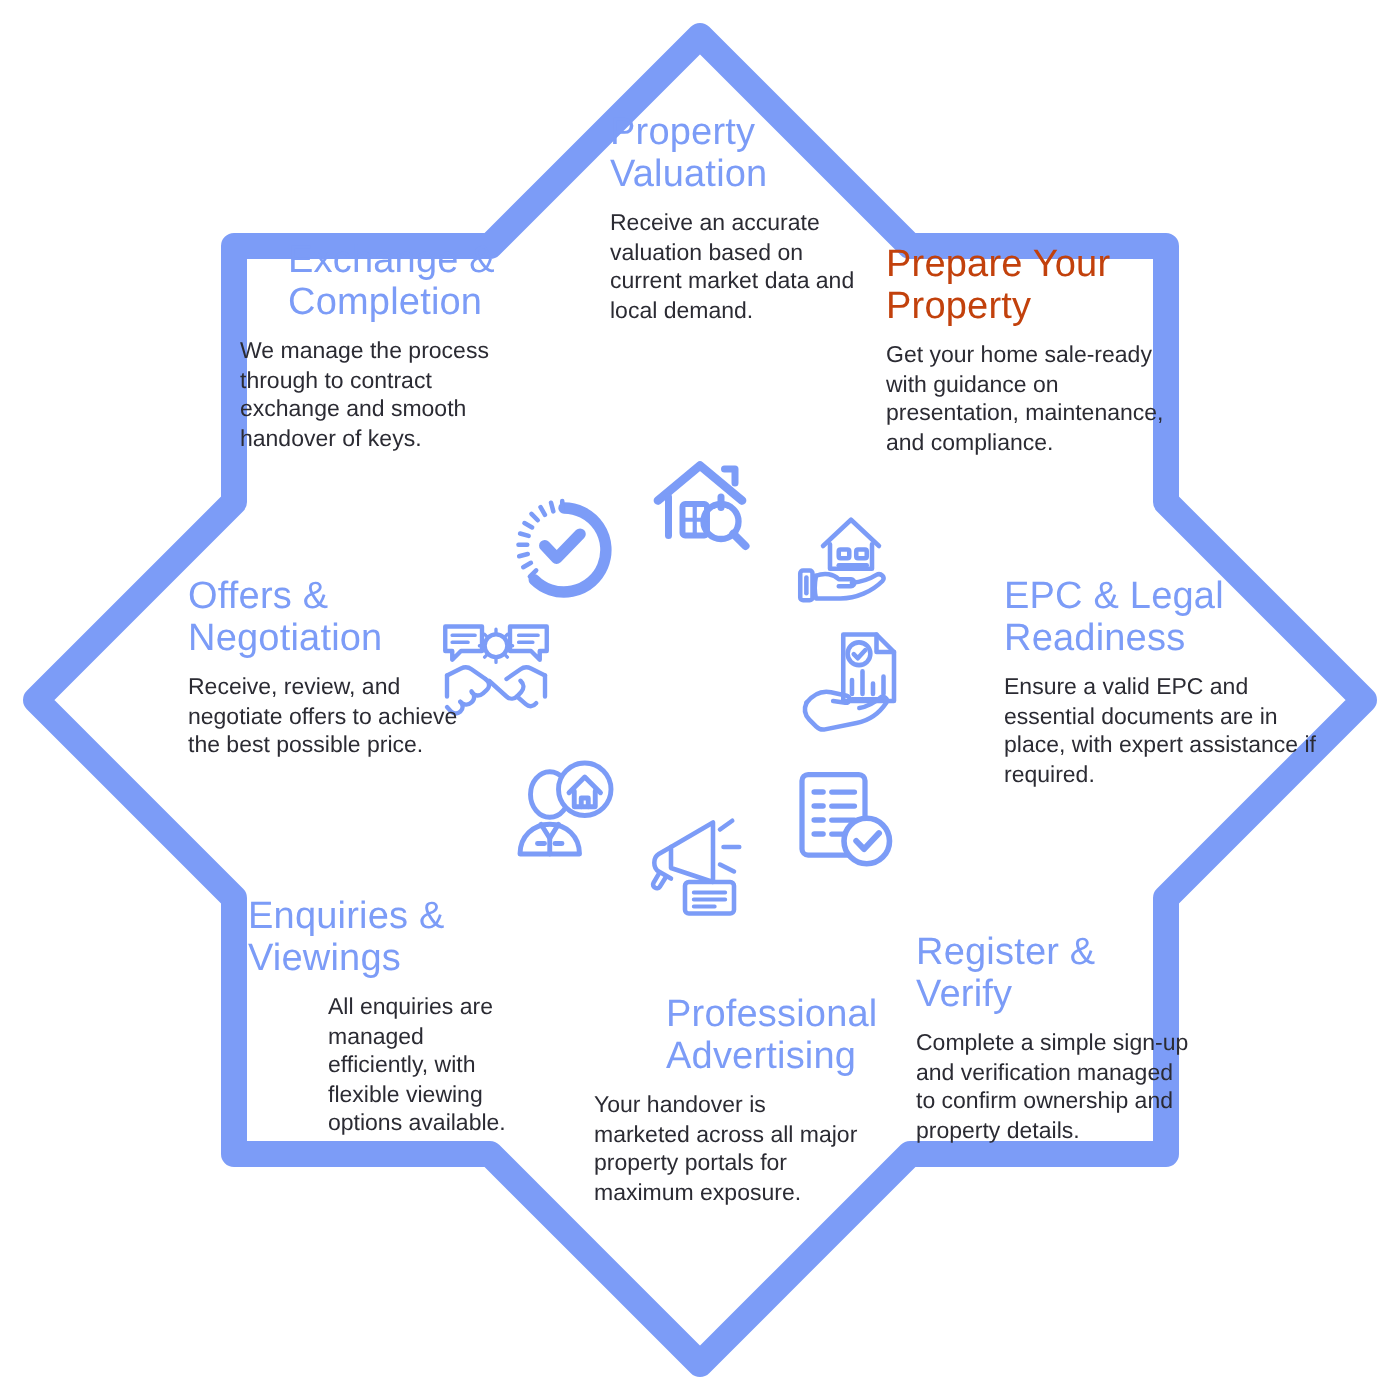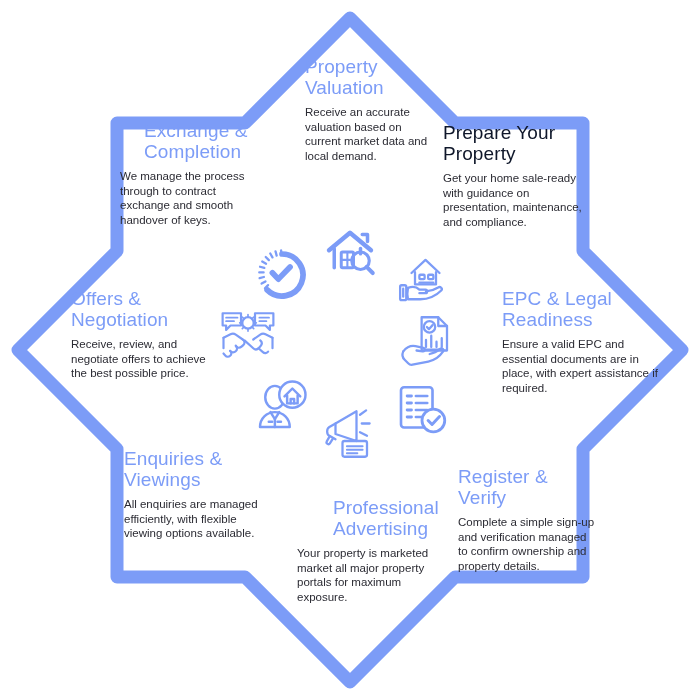--- a/index.html
+++ b/index.html
@@ -39,21 +39,21 @@
     font-weight:400;
   }
 
   
   .b-valuation   {left:305px; top:56px;  width:130px;}
   .b-prepare     {left:443px; top:122px; width:152px;}
   .b-epc         {left:502px; top:288px; width:158px;}
   .b-register    {left:458px; top:466px; width:140px;}
   .b-advertising {left:297px; top:497px; width:136px;}
   .b-enquiries   {left:124px; top:448px; width:140px;}
-  .b-offers      {left:71px;  top:288px; width:142px;}
+  .b-offers      {left:94px;  top:288px; width:142px;}
   .b-exchange    {left:120px; top:120px; width:136px;}
 
   .b-valuation h3, .b-advertising h3{white-space:normal;}
 </style>
 </head>
 <body style="background: rgb(255, 255, 255);">
 
 <div id="stage">
 
   <svg class="star-svg" viewBox="0 0 700 700" aria-hidden="true">
@@ -191,42 +191,42 @@
       </svg>
     </div>
   </div>
 
   <div class="block b-valuation">
     <h3 style="color: rgb(124, 156, 247);">Property Valuation</h3>
     <p style="color: rgb(43, 43, 51);">Receive an accurate valuation based on current market data and local demand.</p>
   </div>
 
   <div class="block b-prepare">
-    <h3 style="color: #0f172a;">Prepare Your Property</h3>
+    <h3 style="color: #c2410c;">Prepare Your Property</h3>
     <p style="color: rgb(43, 43, 51);">Get your home sale-ready with guidance on presentation, maintenance, and compliance.</p>
   </div>
 
   <div class="block b-epc">
     <h3 style="color: rgb(124, 156, 247);">EPC &amp; Legal Readiness</h3>
     <p style="color: rgb(43, 43, 51);">Ensure a valid EPC and essential documents are in place, with expert assistance if required.</p>
   </div>
 
   <div class="block b-register">
     <h3 style="color: rgb(124, 156, 247);">Register &amp; Verify</h3>
     <p style="color: rgb(43, 43, 51);">Complete a simple sign-up and verification managed to confirm ownership and property details.</p>
   </div>
 
   <div class="block b-advertising">
     <h3 style="color: rgb(124, 156, 247); margin-left: 36px;">Professional Advertising</h3>
-    <p style="color: rgb(43, 43, 51);">Your property is marketed market all major property portals for maximum exposure.</p>
+    <p style="color: rgb(43, 43, 51);">Your handover is marketed across all major property portals for maximum exposure.</p>
   </div>
 
   <div class="block b-enquiries">
     <h3 style="color: rgb(124, 156, 247);">Enquiries &amp; Viewings</h3>
-    <p style="color: rgb(43, 43, 51);">All enquiries are managed efficiently, with flexible viewing options available.</p>
+    <p style="color: rgb(43, 43, 51); padding-left: 40px;">All enquiries are managed efficiently, with flexible viewing options available.</p>
   </div>
 
   <div class="block b-offers">
     <h3 style="color: rgb(124, 156, 247);">Offers &amp; Negotiation</h3>
     <p style="color: rgb(43, 43, 51);">Receive, review, and negotiate offers to achieve the best possible price.</p>
   </div>
 
   <div class="block b-exchange">
     <h3 style="color: rgb(124, 156, 247); margin-left: 24px;">Exchange &amp; Completion</h3>
     <p style="color: rgb(43, 43, 51);">We manage the process through to contract exchange and smooth handover of keys.</p>

